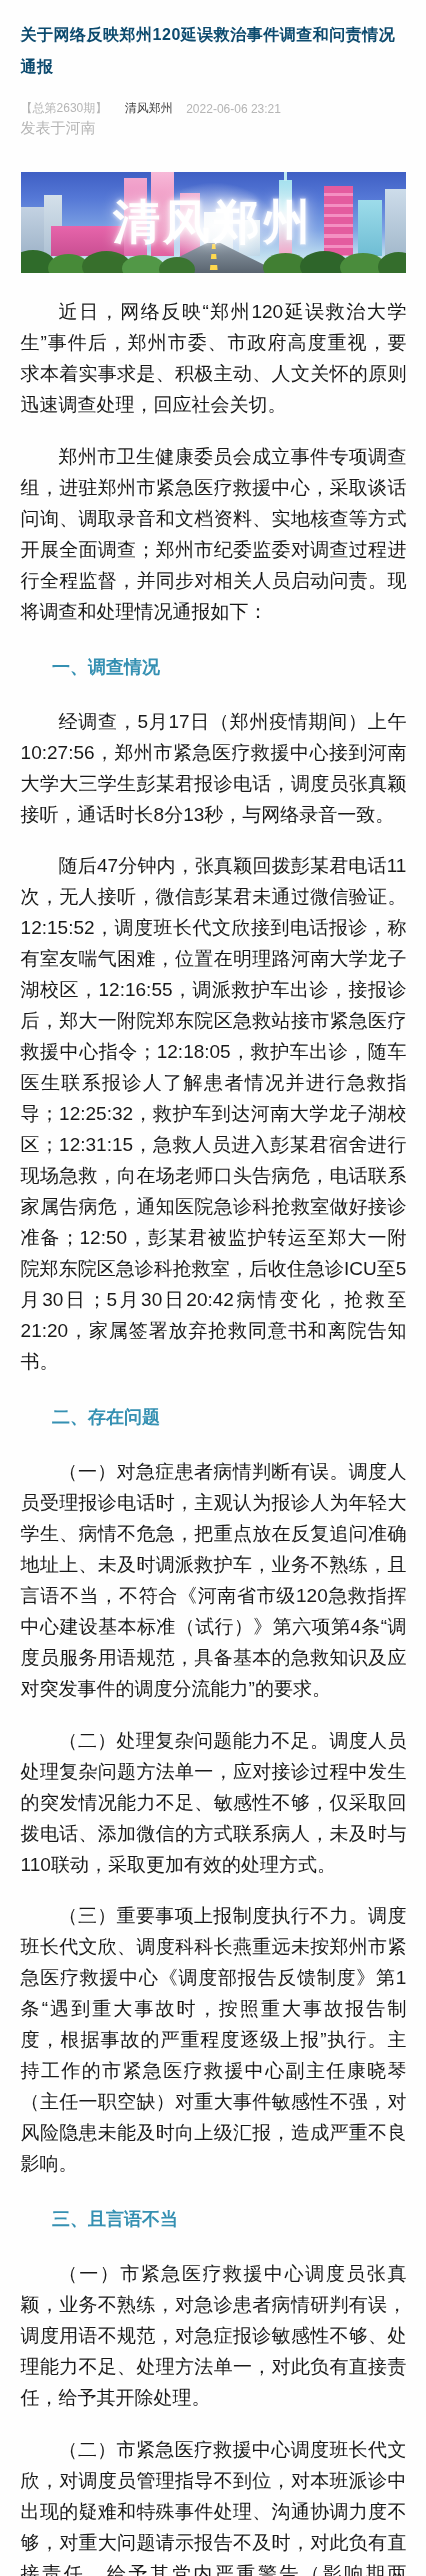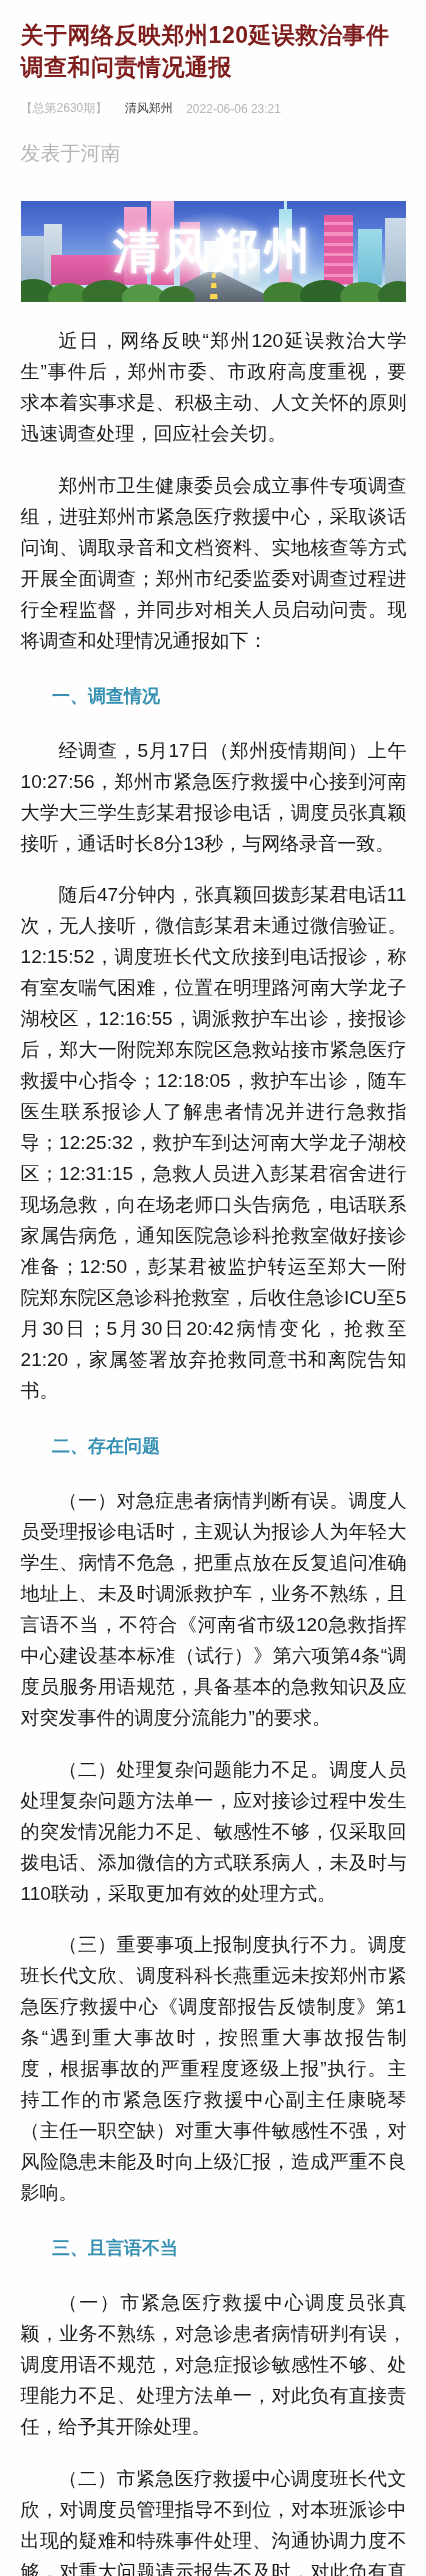--- a/index.html
+++ b/index.html
@@ -1,26 +1,26 @@
 <!DOCTYPE html>
 <html lang="zh" style="font-size:8.2px"><head>
 <meta charset="utf-8">
 <style>
   html,body{margin:0;padding:0;background:#ffffff;}
   body{font-family:"Liberation Sans","DejaVu Sans",sans-serif;color:#1a1a1a;}
   .page{width:427px;height:3727px;overflow:hidden;background:#fefefe;position:relative;}
   .content{padding:15.5px 20.6px 0 20.6px;}
 
   
-  .title{font-size:23px;line-height:32px;font-weight:700;color:#7f1d1d;margin:3.1px 0 0 0;letter-spacing:0.5px;}
+  .title{font-size:16px;line-height:32px;font-weight:700;color:#0c4a6e;margin:3.1px 0 0 0;letter-spacing:0.5px;}
   .meta{margin-top:17.5px;display:flex;align-items:center;font-size:12px;}
   .issue{color:#b5b5b5;}
   .source{color:#3f3f3f;margin-left:17.5px;}
   .time{color:#b5b5b5;margin-left:13.4px;}
-  .loc{margin-top:23px;font-size:20px;color:#b5b5b5;}
+  .loc{margin-top:2px;font-size:15px;color:#b5b5b5;}
 
   
   .banner{position:relative;margin-top:34px;width:385px;height:101px;overflow:hidden;
     background:linear-gradient(180deg,#3f5fc4 0%,#5578d6 26%,#7ea3e4 58%,#bcdcef 82%,#e8f4f7 100%);}
   .b{position:absolute;bottom:17.5px;}
   .b1{left:0;width:30px;height:49px;background:linear-gradient(180deg,#c3d2e2,#9fb4c9);}
   .b2{left:23px;width:18.5px;height:61px;background:linear-gradient(180deg,#d4e0ea,#aec2d4);}
   .b3{left:30px;width:73px;height:30px;background:linear-gradient(180deg,#e765ab,#c94f92);}
   .b4{left:103px;width:23px;height:78px;background:linear-gradient(180deg,#f2a6cd,#e косmo66ab);}
   .b4{left:103px;width:23px;height:78px;background:linear-gradient(180deg,#f2a6cd,#e066ab);}

